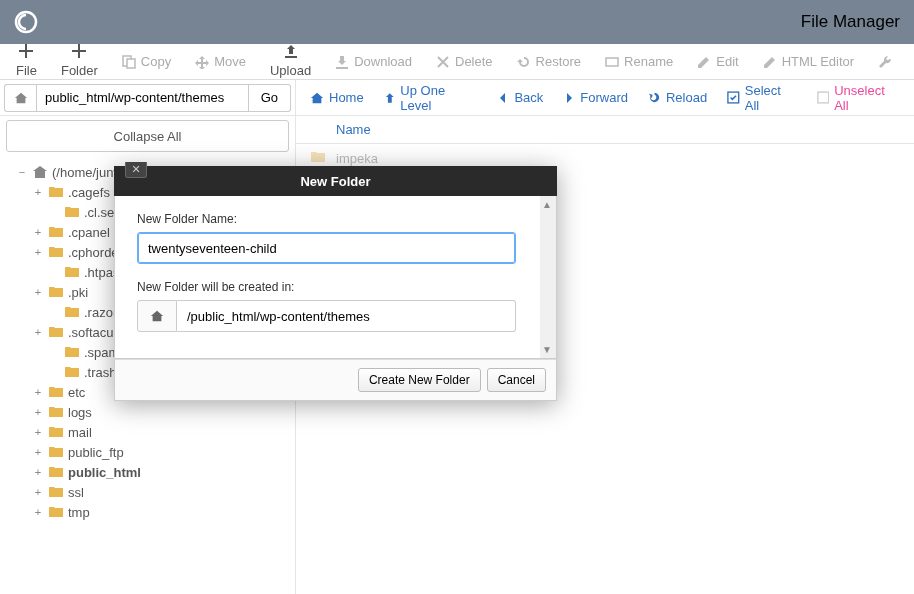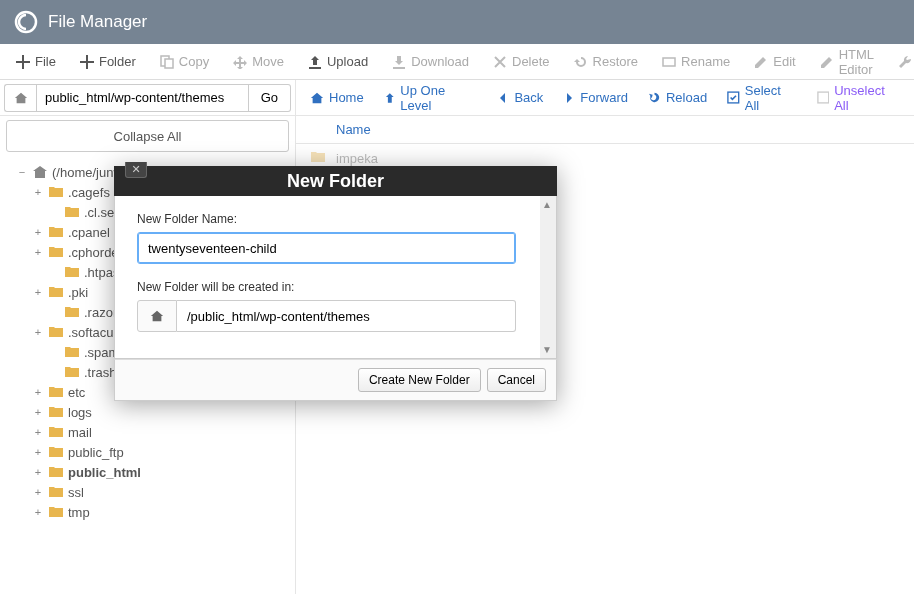--- a/index.html
+++ b/index.html
@@ -1,24 +1,24 @@
 <!DOCTYPE html>
 <html><head>
 <meta charset="utf-8">
 <style>
 * { box-sizing: border-box; margin: 0; padding: 0; }
 body { font-family: -apple-system, BlinkMacSystemFont, "Segoe UI", Arial, sans-serif; font-size: 13px; color: #555; background: #f5f5f5; width: 914px; height: 594px; overflow: hidden; position: relative; }
 
-.app-header { background: #768493; height: 44px; display: flex; align-items: center; padding: 0 14px; color: #ffffff; }
+.app-header { background: #768493; height: 44px; display: flex; align-items: center; padding: 0 14px; color: #000000; justify-content: space-between; }
 .app-header .cp-logo { width: 24px; height: 24px; margin-right: 10px; }
 .app-header .title { font-size: 17px; font-weight: 400; }
 
 .toolbar { background: #fff; height: 36px; border-bottom: 1px solid #ddd; display: flex; align-items: center; padding: 0 4px; }
 .toolbar-btn { display: inline-flex; align-items: center; padding: 0 12px; height: 36px; color: #aaa; cursor: pointer; font-size: 13px; gap: 5px; }
-.toolbar-btn.active { color: #555; }
+.toolbar-btn.active { color: #555; flex-direction: column; }
 .toolbar .icon { width: 14px; height: 14px; }
 
 .main { display: flex; height: calc(594px - 44px - 36px); }
 .left { width: 296px; background: #fff; border-right: 1px solid #e5e5e5; display: flex; flex-direction: column; }
 .right { flex: 1; background: #fff; display: flex; flex-direction: column; }
 
 .pathbar { height: 36px; border-bottom: 1px solid #e5e5e5; display: flex; align-items: center; padding: 4px; gap: 0; }
 .pathbar .home-btn { width: 32px; height: 28px; border: 1px solid #ccc; display: flex; align-items: center; justify-content: center; border-radius: 3px 0 0 3px; border-right: none; }
 .pathbar input { height: 28px; border: 1px solid #ccc; padding: 0 8px; font-size: 13px; flex: 1; border-radius: 0; }
 .pathbar .go-btn { height: 28px; border: 1px solid #ccc; padding: 0 12px; background: #fff; border-radius: 0 3px 3px 0; border-left: none; font-size: 13px; cursor: pointer; }
@@ -30,32 +30,32 @@
 .tree-item .toggle { width: 12px; text-align: center; color: #888; font-size: 11px; }
 .tree-item .folder-icon { width: 16px; height: 14px; margin: 0 4px; }
 .tree-item .label { color: #555; }
 .tree-item.bold .label { font-weight: 700; }
 .indent-1 { padding-left: 12px; }
 .indent-2 { padding-left: 28px; }
 .indent-3 { padding-left: 44px; }
 
 .actionbar { height: 36px; border-bottom: 1px solid #e5e5e5; display: flex; align-items: center; padding: 0 4px; }
 .actionbar .action { display: inline-flex; align-items: center; padding: 0 10px; height: 36px; color: #3070c0; cursor: pointer; gap: 5px; font-size: 13px; }
-.actionbar .action.muted { color: #8b5cf6; }
+.actionbar .action.muted { color: #ec4899; }
 
 .listhead { height: 28px; border-bottom: 1px solid #e5e5e5; display: flex; align-items: center; padding-left: 40px; color: #3070c0; font-size: 13px; }
 
 .listbody { flex: 1; padding-top: 2px; }
 .list-row { height: 24px; display: flex; align-items: center; padding-left: 14px; gap: 10px; }
 .list-row .file-icon { width: 16px; height: 16px; }
 .list-row .name { color: #555; }
 .modal { position: absolute; left: 114px; top: 166px; width: 443px; background: #fff; box-shadow: 0 4px 24px rgba(0,0,0,0.35); }
 .modal-head { background: #2a2a2a; color: #fff; height: 30px; display: flex; align-items: center; position: relative; }
 .modal-close { position: absolute; left: 11px; top: -4px; width: 22px; height: 16px; background: #444; color: #ccc; display: flex; align-items: center; justify-content: center; font-size: 11px; border-radius: 0 0 3px 3px; cursor: pointer; border: 1px solid #666; border-top: none; }
-.modal-title { flex: 1; text-align: center; font-size: 18px; font-weight: 700; }
+.modal-title { flex: 1; text-align: center; font-size: 13px; font-weight: 700; }
 .modal-body { padding: 16px 22px 10px; position: relative; border: 1px solid #ccc; border-top: none; }
 .modal-body .scroll-gutter { position: absolute; right: 0; top: 0; bottom: 0; width: 16px; background: #f0f0f0; }
 .modal-body .scroll-gutter .arrow { position: absolute; left: 2px; color: #888; font-size: 10px; }
 .modal-body .scroll-gutter .arrow.up { top: 3px; }
 .modal-body .scroll-gutter .arrow.down { bottom: 3px; }
 .modal-body label { display: block; font-size: 12px; font-weight: 400; color: #333; margin-bottom: 6px; }
 .modal-body .group { margin-bottom: 16px; padding-right: 18px; }
 .modal-body input.text { width: 100%; height: 32px; border: 1px solid #67aef7; padding: 0 10px; font-size: 13px; border-radius: 3px; outline: none; box-shadow: 0 0 0 1px #67aef7 inset; }
 .modal-body .path-row { display: flex; }
 .modal-body .path-home { width: 40px; height: 32px; border: 1px solid #ccc; display: flex; align-items: center; justify-content: center; border-radius: 3px 0 0 3px; background: #fafafa; }

